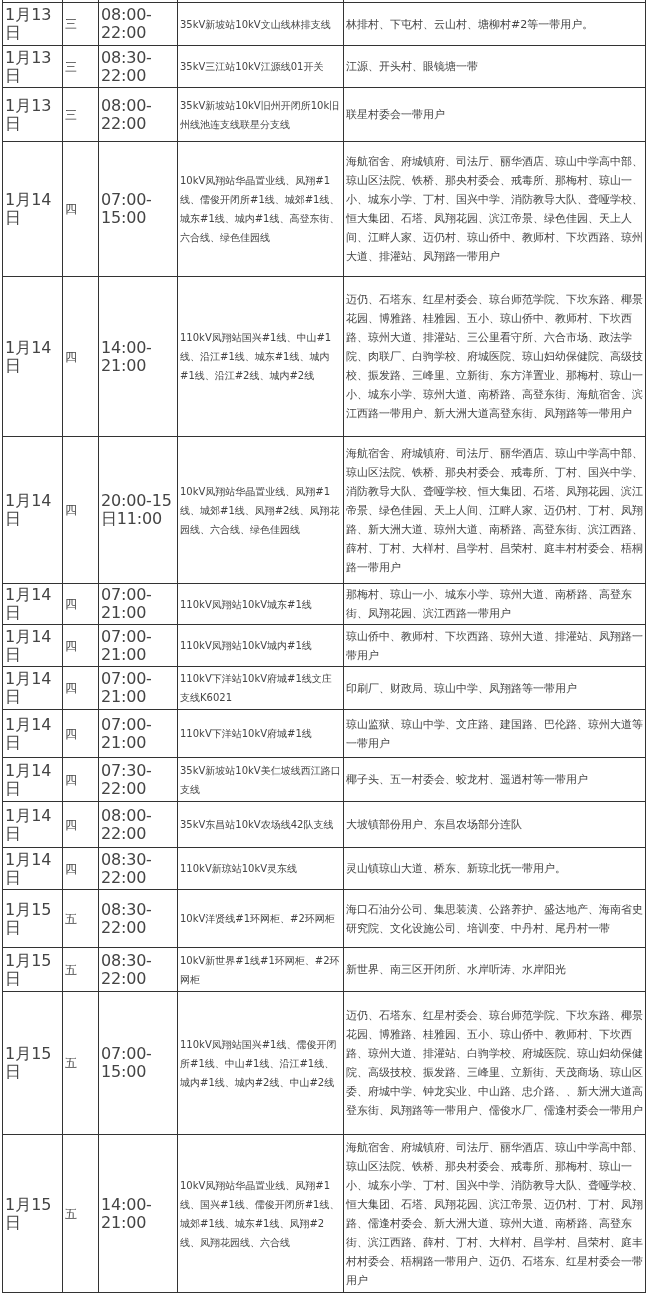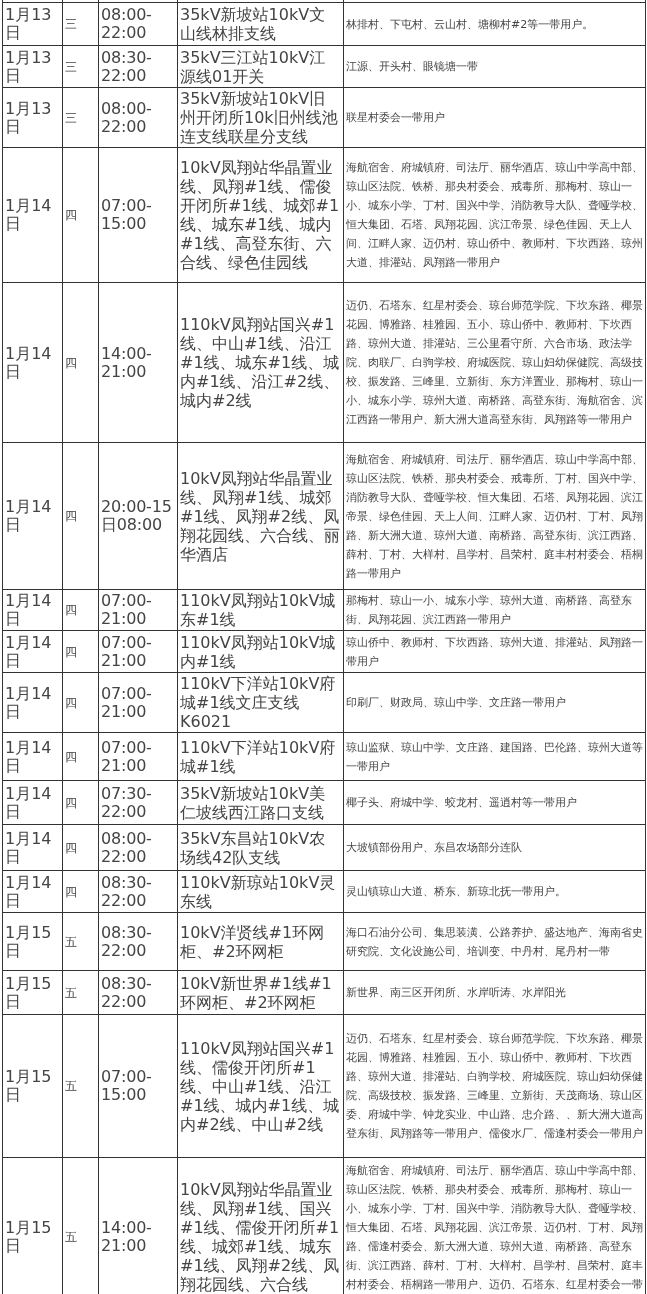--- a/index.html
+++ b/index.html
@@ -27,21 +27,21 @@
     border: 1px solid #333333;
     vertical-align: middle;
     color: #444444;
     padding: 1px 2px;
     word-break: break-word;
     overflow: hidden;
   }
   td.c-date  { font-size: 16px; line-height: 18px; padding-left: 3px; }
   td.c-week  { font-size: 12px; line-height: 18px; padding-left: 4px; }
   td.c-time  { font-size: 16px; line-height: 18px; letter-spacing: -0.2px; }
-  td.c-line  { font-size: 16px; line-height: 19px; }
+  td.c-line  { font-size: 10px; line-height: 19px; }
   td.c-area  { font-size: 11px; line-height: 19px; }
   tr.spacer-row td { padding: 0; }
   
   tr:nth-child(1)  { height: 4px;   }
   tr:nth-child(2)  { height: 43px;  }
   tr:nth-child(3)  { height: 42px;  }
   tr:nth-child(4)  { height: 54px;  }
   tr:nth-child(5)  { height: 135px; }
   tr:nth-child(6)  { height: 160px; }
   tr:nth-child(7)  { height: 147px; }
@@ -108,22 +108,22 @@
         <tr>
     <td class="c-date">1月14日</td>
     <td class="c-week">四</td>
     <td class="c-time">14:00-21:00</td>
     <td class="c-line">110kV凤翔站国兴#1线、中山#1线、沿江#1线、城东#1线、城内#1线、沿江#2线、城内#2线</td>
     <td class="c-area">迈仍、石塔东、红星村委会、琼台师范学院、下坎东路、椰景花园、博雅路、桂雅园、五小、琼山侨中、教师村、下坎西路、琼州大道、排灌站、三公里看守所、六合市场、政法学院、肉联厂、白驹学校、府城医院、琼山妇幼保健院、高级技校、振发路、三峰里、立新街、东方洋置业、那梅村、琼山一小、城东小学、琼州大道、南桥路、高登东街、海航宿舍、滨江西路一带用户、新大洲大道高登东街、凤翔路等一带用户</td>
   </tr>
         <tr>
     <td class="c-date">1月14日</td>
     <td class="c-week">四</td>
-    <td class="c-time">20:00-15日08:00</td>
-    <td class="c-line">10kV凤翔站华晶置业线、凤翔#1线、城郊#1线、凤翔#2线、凤翔花园线、六合线、丽华酒店</td>
+    <td class="c-time">20:00-15日11:00</td>
+    <td class="c-line">10kV凤翔站华晶置业线、凤翔#1线、城郊#1线、凤翔#2线、凤翔花园线、六合线、绿色佳园线</td>
     <td class="c-area">海航宿舍、府城镇府、司法厅、丽华酒店、琼山中学高中部、琼山区法院、铁桥、那央村委会、戒毒所、丁村、国兴中学、消防教导大队、聋哑学校、恒大集团、石塔、凤翔花园、滨江帝景、绿色佳园、天上人间、江畔人家、迈仍村、丁村、凤翔路、新大洲大道、琼州大道、南桥路、高登东街、滨江西路、薛村、丁村、大样村、昌学村、昌荣村、庭丰村村委会、梧桐路一带用户</td>
   </tr>
         <tr>
     <td class="c-date">1月14日</td>
     <td class="c-week">四</td>
     <td class="c-time">07:00-21:00</td>
     <td class="c-line">110kV凤翔站10kV城东#1线</td>
     <td class="c-area">那梅村、琼山一小、城东小学、琼州大道、南桥路、高登东街、凤翔花园、滨江西路一带用户</td>
   </tr>
         <tr>
@@ -131,35 +131,35 @@
     <td class="c-week">四</td>
     <td class="c-time">07:00-21:00</td>
     <td class="c-line">110kV凤翔站10kV城内#1线</td>
     <td class="c-area">琼山侨中、教师村、下坎西路、琼州大道、排灌站、凤翔路一带用户</td>
   </tr>
         <tr>
     <td class="c-date">1月14日</td>
     <td class="c-week">四</td>
     <td class="c-time">07:00-21:00</td>
     <td class="c-line">110kV下洋站10kV府城#1线文庄支线K6021</td>
-    <td class="c-area">印刷厂、财政局、琼山中学、文庄路一带用户</td>
+    <td class="c-area">印刷厂、财政局、琼山中学、凤翔路等一带用户</td>
   </tr>
         <tr>
     <td class="c-date">1月14日</td>
     <td class="c-week">四</td>
     <td class="c-time">07:00-21:00</td>
     <td class="c-line">110kV下洋站10kV府城#1线</td>
     <td class="c-area">琼山监狱、琼山中学、文庄路、建国路、巴伦路、琼州大道等一带用户</td>
   </tr>
         <tr>
     <td class="c-date">1月14日</td>
     <td class="c-week">四</td>
     <td class="c-time">07:30-22:00</td>
     <td class="c-line">35kV新坡站10kV美仁坡线西江路口支线</td>
-    <td class="c-area">椰子头、府城中学、蛟龙村、遥逍村等一带用户</td>
+    <td class="c-area">椰子头、五一村委会、蛟龙村、遥逍村等一带用户</td>
   </tr>
         <tr>
     <td class="c-date">1月14日</td>
     <td class="c-week">四</td>
     <td class="c-time">08:00-22:00</td>
     <td class="c-line">35kV东昌站10kV农场线42队支线</td>
     <td class="c-area">大坡镇部份用户、东昌农场部分连队</td>
   </tr>
         <tr>
     <td class="c-date">1月14日</td>

